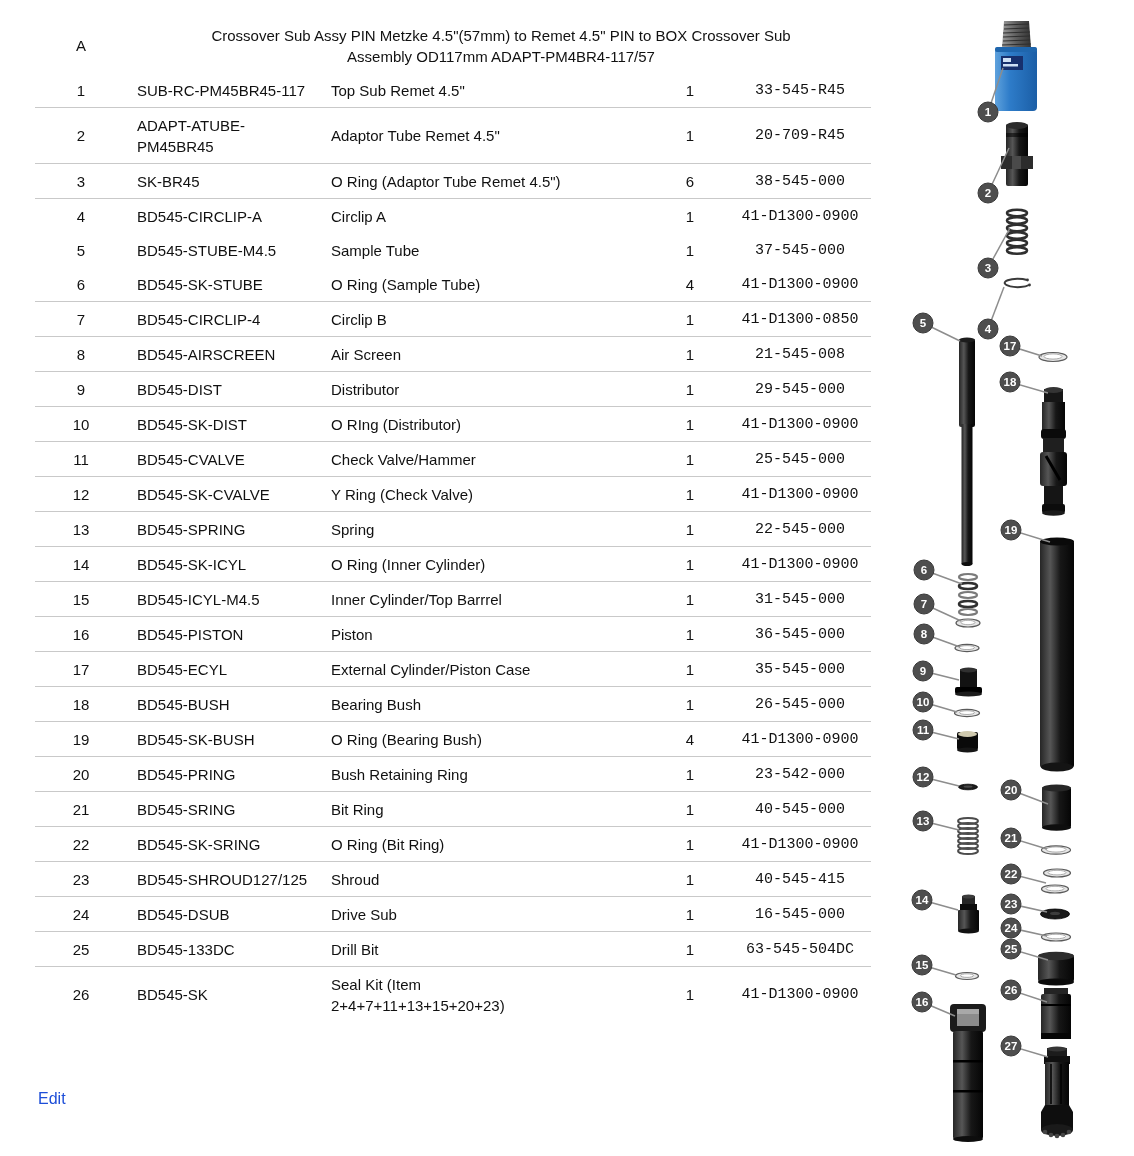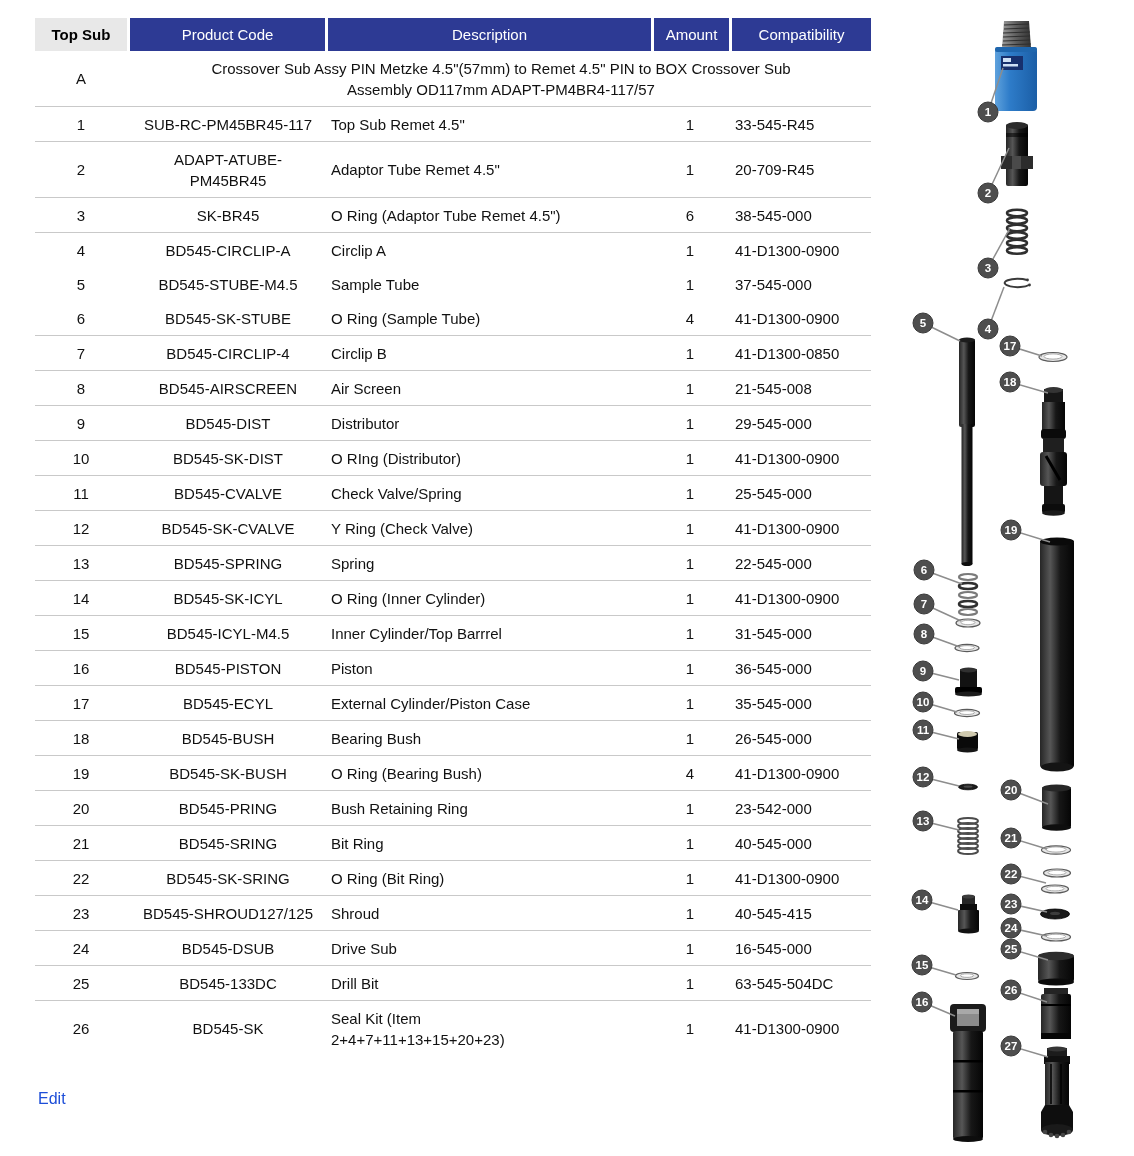--- a/index.html
+++ b/index.html
@@ -6,24 +6,24 @@
   .page{position:relative;width:1134px;height:1156px;background:#fff;overflow:hidden;
         font-family:"Liberation Sans",sans-serif;color:#111;}
   
   .table-wrap{position:absolute;left:35px;top:18px;}
   table.parts{border-collapse:separate;border-spacing:0;table-layout:fixed;width:836px;font-size:15px;}
   th{font-weight:normal;height:33px;padding:0 6px;vertical-align:middle;}
   th.sec{background:#e8e8e8;color:#000;font-weight:bold;text-align:center;font-size:15px;}
   th.colhead{background:#2d3a94;color:#fff;text-align:center;border-left:3px solid #fff;font-size:15px;}
   td{padding:6.5px 6px;vertical-align:middle;line-height:21px;color:#111;}
   td.num{text-align:center;padding-left:2px;padding-right:2px;}
-  td.code{text-align:center;padding-left:10px;white-space:pre-line;}
+  td.code{text-align:left;padding-left:10px;white-space:pre-line;}
   td.desc{text-align:left;white-space:pre-line;}
   td.amount{text-align:center;}
-  td.compat{text-align:left;}
+  td.compat{text-align:center;font-family:Liberation Mono, monospace;}
   td.span{white-space:pre-line;text-align:center;padding-left:10px;}
   tbody tr:nth-child(n+3) td{border-top:1px solid #c9c9c9;}
   
   .edit-link{position:absolute;left:38px;top:1090px;font-size:16px;color:#1d4ed8;cursor:pointer;text-decoration:none;}
   
   svg.diagram{position:absolute;left:0;top:0;}
   .leader{stroke:#8d8d8d;stroke-width:1.5;fill:none;}
   .callout-circle{fill:#4e4e4e;stroke:#3a3a3a;stroke-width:1;}
   .callout-num{fill:#fff;font-family:"Liberation Sans",sans-serif;font-size:11.5px;font-weight:bold;text-anchor:middle;}
   .oring{fill:none;stroke:#2f2f2f;stroke-width:2.6;}
@@ -42,27 +42,20 @@
       <colgroup>
         <col style="width:92px">
           <col style="width:198px">
           <col style="width:326px">
           <col style="width:78px">
           <col style="width:142px">
       </colgroup>
 
     <tbody>
           <tr>
-            <th class="sec">Top Sub</th>
-            <th class="colhead">Product Code</th>
-            <th class="colhead">Description</th>
-            <th class="colhead">Amount</th>
-            <th class="colhead">Compatibility</th>
-          </tr>
-          <tr>
             <td class="num">A</td>
             <td class="span" colspan="4">Crossover Sub Assy PIN Metzke 4.5"(57mm) to Remet 4.5" PIN to BOX Crossover Sub
 Assembly OD117mm ADAPT-PM4BR4-117/57</td>
           </tr>
           <tr>
             <td class="num">1</td>
             <td class="code">SUB-RC-PM45BR45-117</td>
             <td class="desc">Top Sub Remet 4.5"</td>
             <td class="amount">1</td>
             <td class="compat">33-545-R45</td>
@@ -129,21 +122,21 @@
           <tr>
             <td class="num">10</td>
             <td class="code">BD545-SK-DIST</td>
             <td class="desc">O RIng (Distributor)</td>
             <td class="amount">1</td>
             <td class="compat">41-D1300-0900</td>
           </tr>
           <tr>
             <td class="num">11</td>
             <td class="code">BD545-CVALVE</td>
-            <td class="desc">Check Valve/Spring</td>
+            <td class="desc">Check Valve/Hammer</td>
             <td class="amount">1</td>
             <td class="compat">25-545-000</td>
           </tr>
           <tr>
             <td class="num">12</td>
             <td class="code">BD545-SK-CVALVE</td>
             <td class="desc">Y Ring (Check Valve)</td>
             <td class="amount">1</td>
             <td class="compat">41-D1300-0900</td>
           </tr>

